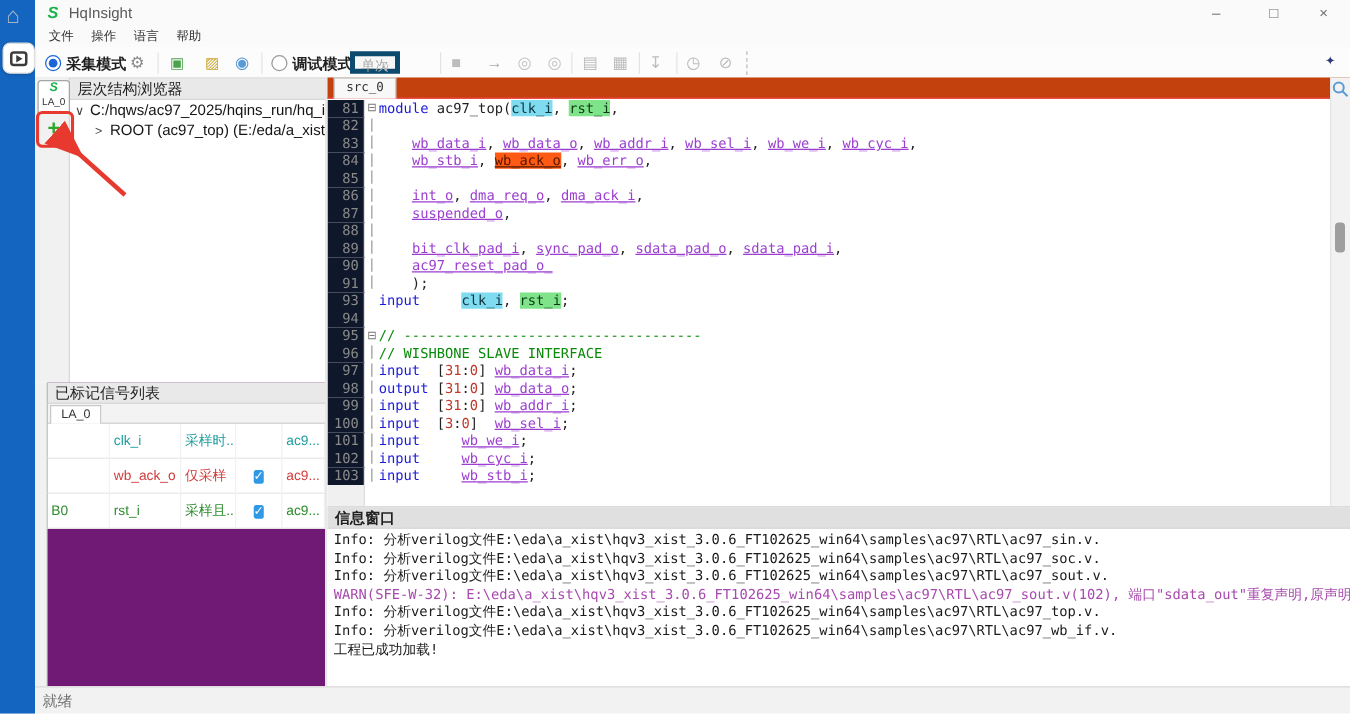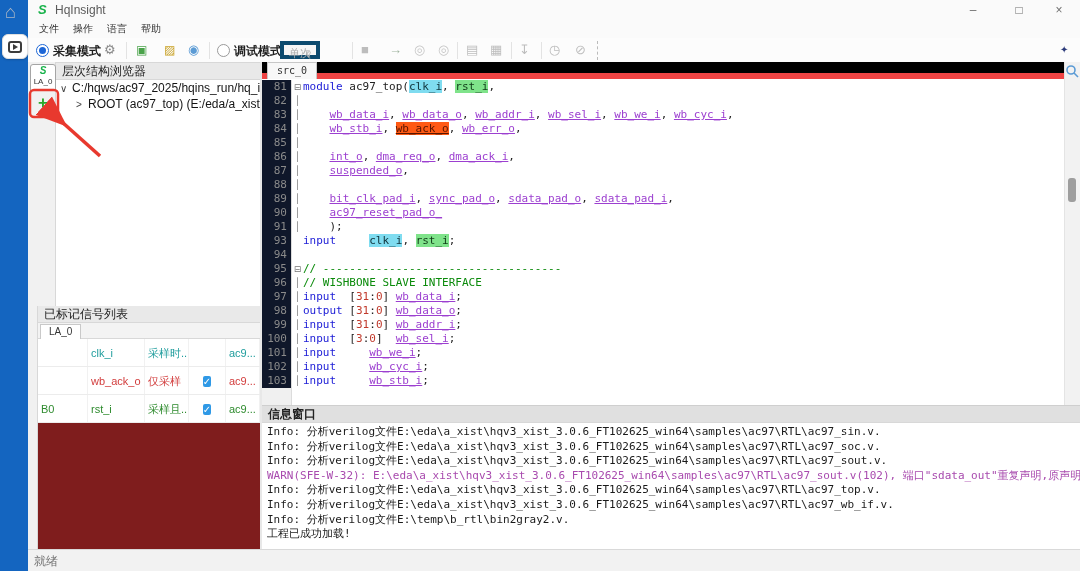--- a/index.html
+++ b/index.html
@@ -66,39 +66,39 @@
              font-size:17px; line-height:22px; font-weight:bold; color:#2ca82c; z-index:2; }
   .rm-btn  { position:absolute; left:51px; top:95px; font-size:13px; color:#c9c9c9; z-index:2; }
 
   .panel-header { height:17px; background:#e9e9e9; border-bottom:1px solid #d8d8d8;
                   font-size:12px; line-height:17px; color:#222; padding-left:6px; white-space:nowrap; overflow:hidden; }
 
   .hier { position:absolute; left:56px; top:62px; width:204px; height:244px; background:#fff; border-top:1px solid #d8d8d8; }
   .tree-item { font-size:12px; height:16px; line-height:16px; color:#141414; white-space:nowrap; overflow:hidden; }
   .expander { display:inline-block; width:12px; font-size:10px; color:#444; }
 
-  .sig { position:absolute; left:38px; top:306px; width:222px; height:243px; background:#7f1d1d; }
+  .sig { position:absolute; left:38px; top:306px; width:222px; height:243px; background:#701a75; }
   .sig-tabs { height:16px; background:#f3f3f3; border-bottom:1px solid #d8d8d8; position:relative; }
   .sig-tab { position:absolute; left:2px; top:1px; height:15px; padding:0 8px; background:#fff;
              border:1px solid #c9c9c9; border-bottom:none; font-size:10px; line-height:14px; color:#333; }
   .sig-thead { display:flex; height:20px; background:#f0f0f0; border-bottom:1px solid #d5d5d5; }
   .th { flex:none; font-size:11px; line-height:20px; color:#333; padding-left:3px; border-right:1px solid #ddd;
         white-space:nowrap; overflow:hidden; }
   .tr { display:flex; height:28px; border-bottom:1px solid #ececec; background:#fff; }
   .td { flex:none; font-size:11px; line-height:28px; padding-left:3px; border-right:1px solid #f1f1f1;
         white-space:nowrap; overflow:hidden; }
   .c1{width:50px;} .c2{width:57px;} .c3{width:44px;} .c4{width:37px; text-align:center; padding-left:0;} .c5{width:34px;}
   .cb { width:13px; height:13px; background:#2f99e6; border-radius:2px; color:#fff; font-size:10px;
         line-height:13px; text-align:center; margin:7px auto 0; }
 
   .splitter { position:absolute; left:260px; top:62px; width:2px; height:487px; background:#e8e8e8; }
 
   
   .codearea { position:absolute; left:262px; top:62px; right:0; height:343px; background:#fff; }
-  .tabrow { height:17px; background:#000000; border-bottom:6px solid #ef4444; position:relative; }
+  .tabrow { height:17px; background:#c2410c; border-bottom:1px solid #ef4444; position:relative; }
   .src-tab { position:absolute; left:5px; top:0; height:17px; padding:0 9px; background:#f8f8f8;
              border:1px solid #c8c8c8; border-bottom:none; font:10px/16px "DejaVu Sans Mono",monospace; color:#333; }
   .editor { position:absolute; left:0; top:18px; right:16px; bottom:0; overflow:hidden; }
   .gutter-bg { position:absolute; left:0; top:0; bottom:0; width:30px; background:#f0f0f0; border-right:1px solid #dcdcdc; }
   .cl { position:relative; display:flex; height:14px; white-space:pre; font:11px/14px "DejaVu Sans Mono",monospace; }
   .ln { flex:none; width:30px; background:#0f172a; color:#8a8a8a; text-align:right; padding-right:4px; border-right:1px solid #dcdcdc; }
   .fold { flex:none; width:11px; text-align:center; color:#777; font-size:9px; line-height:14px; font-family:"DejaVu Sans",sans-serif; }
   .codetext { flex:1; color:#222; }
   .seg.k { color:#1b1bd6; } .seg.p { color:#222; }
   .seg.id { color:#9c3fd0; text-decoration:underline; }
@@ -269,21 +269,20 @@
 
 <div class="info" data-name="info-panel">
   <div class="panel-header" data-name="info-panel-title">信息窗口</div>
   <div data-name="log-lines" style="padding-top:2px;">
       <div class="log-line" data-name="log-line">Info: 分析verilog文件E:\eda\a_xist\hqv3_xist_3.0.6_FT102625_win64\samples\ac97\RTL\ac97_sin.v.</div>
       <div class="log-line" data-name="log-line">Info: 分析verilog文件E:\eda\a_xist\hqv3_xist_3.0.6_FT102625_win64\samples\ac97\RTL\ac97_soc.v.</div>
       <div class="log-line" data-name="log-line">Info: 分析verilog文件E:\eda\a_xist\hqv3_xist_3.0.6_FT102625_win64\samples\ac97\RTL\ac97_sout.v.</div>
       <div class="log-line warn" data-name="log-line">WARN(SFE-W-32): E:\eda\a_xist\hqv3_xist_3.0.6_FT102625_win64\samples\ac97\RTL\ac97_sout.v(102), 端口"sdata_out"重复声明,原声明无效.</div>
       <div class="log-line" data-name="log-line">Info: 分析verilog文件E:\eda\a_xist\hqv3_xist_3.0.6_FT102625_win64\samples\ac97\RTL\ac97_top.v.</div>
       <div class="log-line" data-name="log-line">Info: 分析verilog文件E:\eda\a_xist\hqv3_xist_3.0.6_FT102625_win64\samples\ac97\RTL\ac97_wb_if.v.</div>
-      <div class="log-line" data-name="log-line">Info: 分析verilog文件E:\temp\b_rtl\bin2gray2.v.</div>
       <div class="log-line" data-name="log-line">工程已成功加载!</div>
     </div>
 </div>
 
 <div class="statusbar" data-name="status-bar">
   <span class="ready" data-name="status-ready-text">就绪</span>
 </div>
 
 <svg class="annotation" data-name="annotation-overlay" viewBox="0 0 1080 571">
   <defs>

